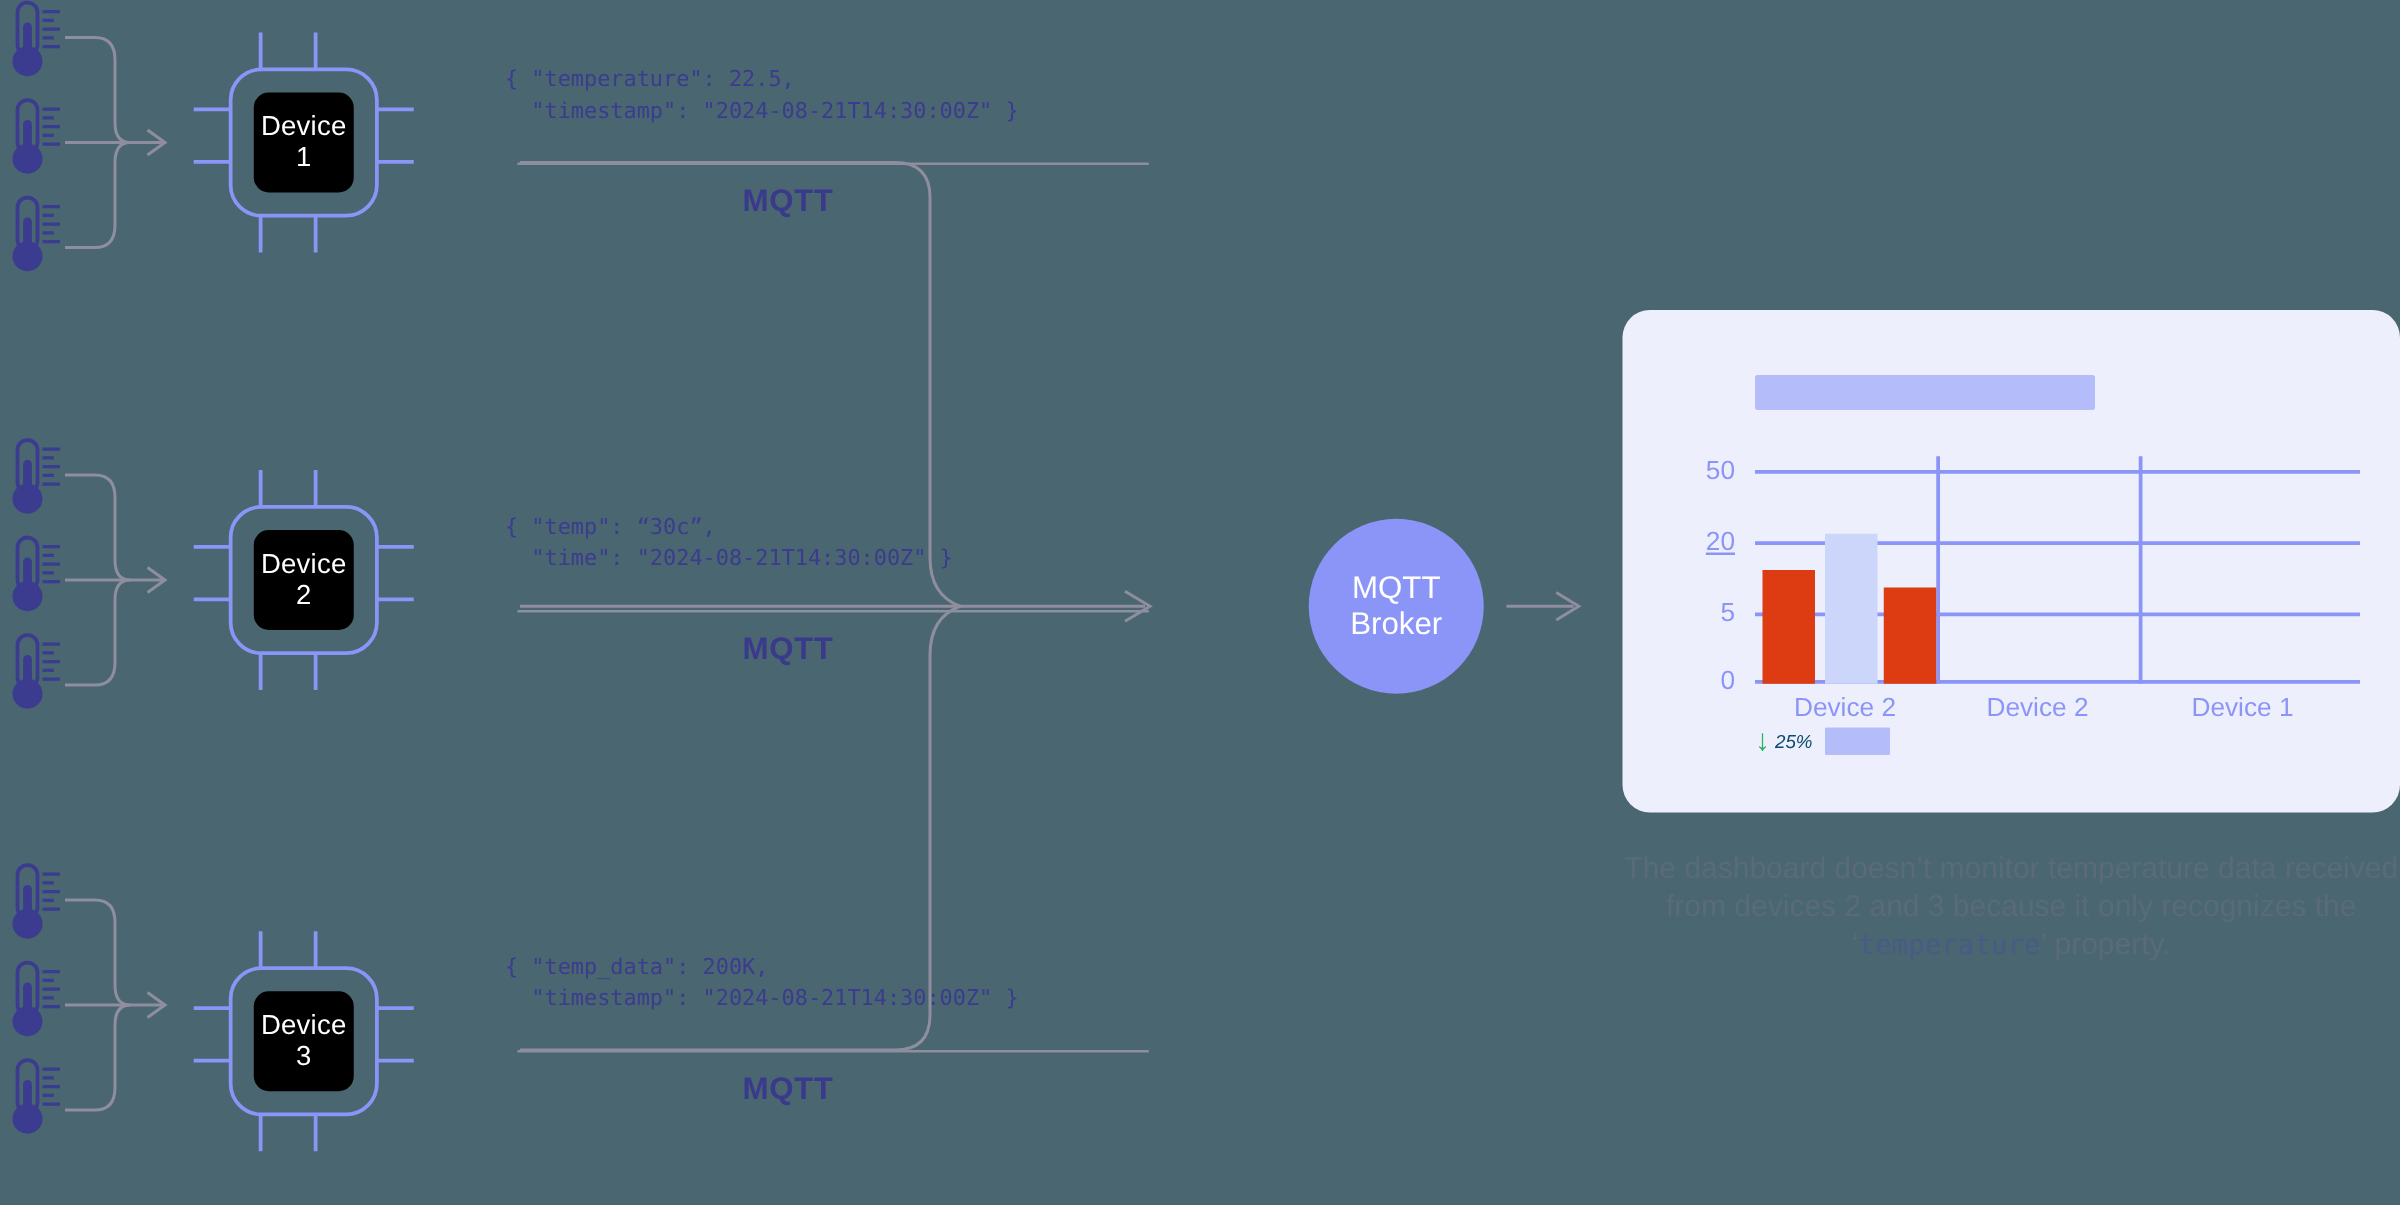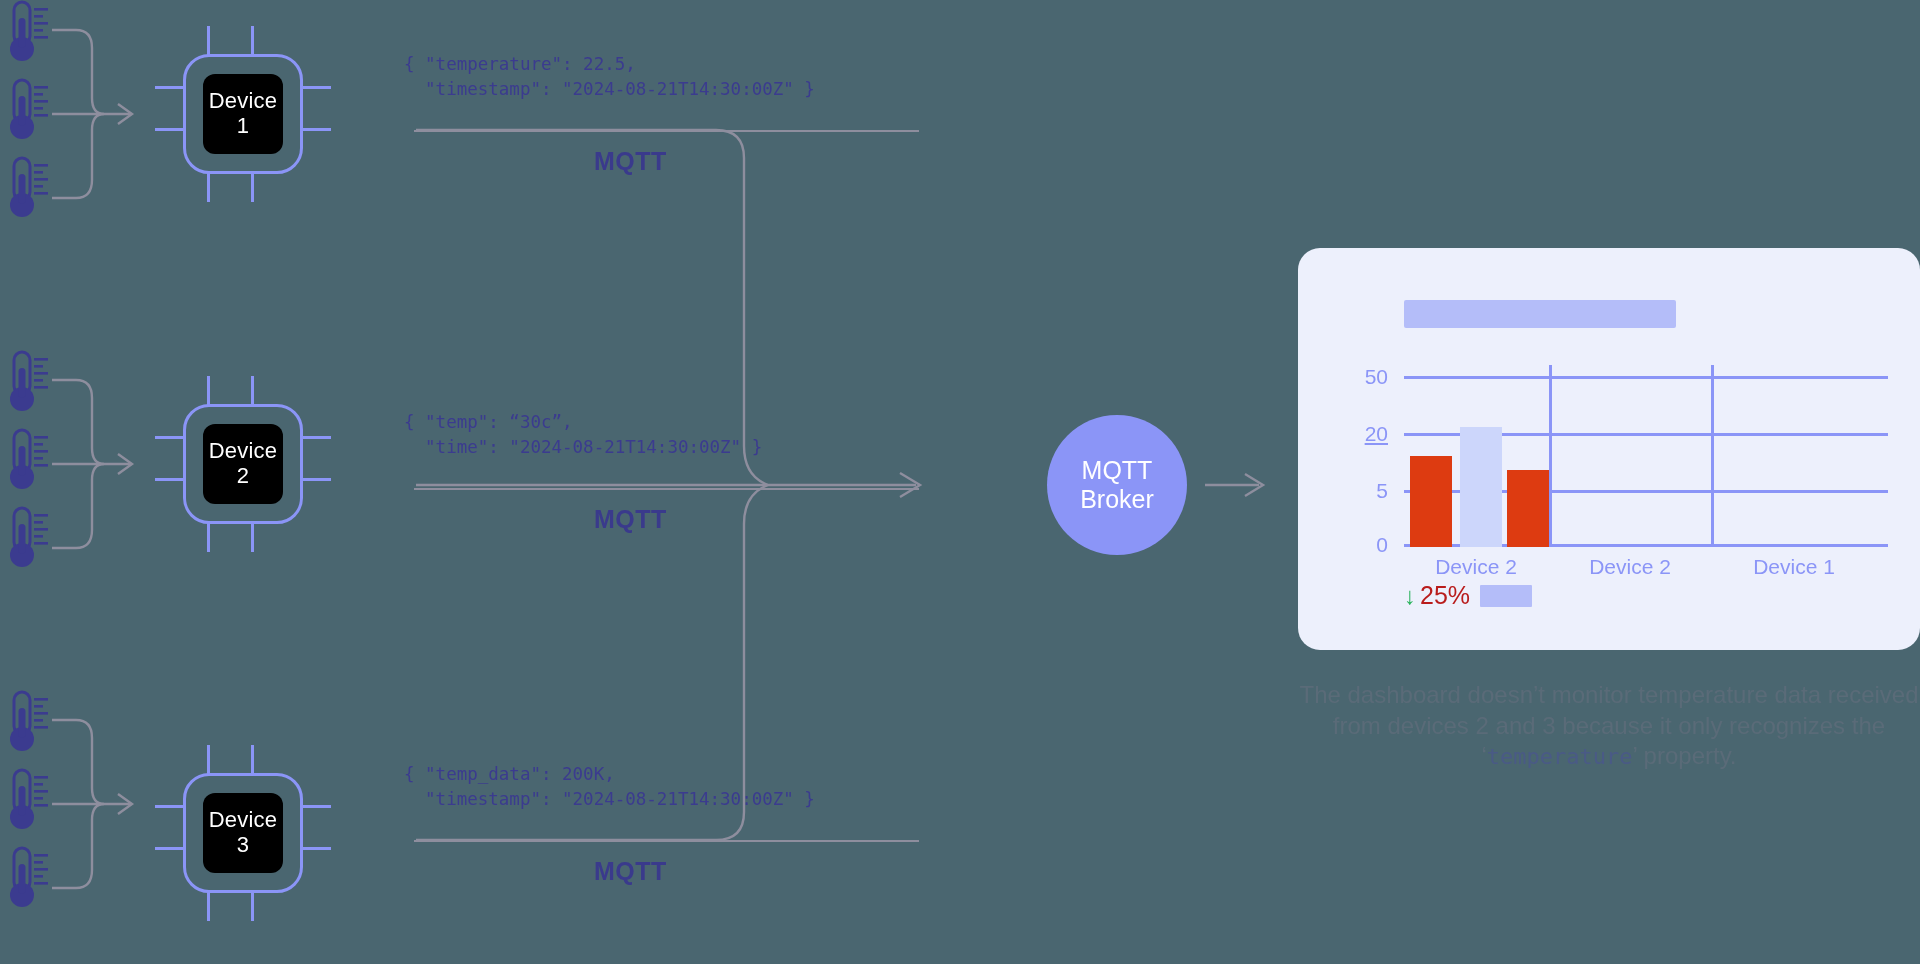--- a/index.html
+++ b/index.html
@@ -190,22 +190,23 @@
     display: flex;
     align-items: center;
     gap: 4px;
   }
   .delta-arrow {
     font-size: 24px;
     color: #29b35c;
     line-height: 1;
   }
   .delta-pct {
-    font-size: 25px;
-    color: #b91c1c;
+    font-size: 15px;
+    color: #0c4a6e;
+    font-style: italic;
   }
   .delta-bar {
     width: 52px;
     height: 22px;
     background: #b4bdf9;
     margin-left: 6px;
     border-radius: 1px;
   }
 
   .caption {

